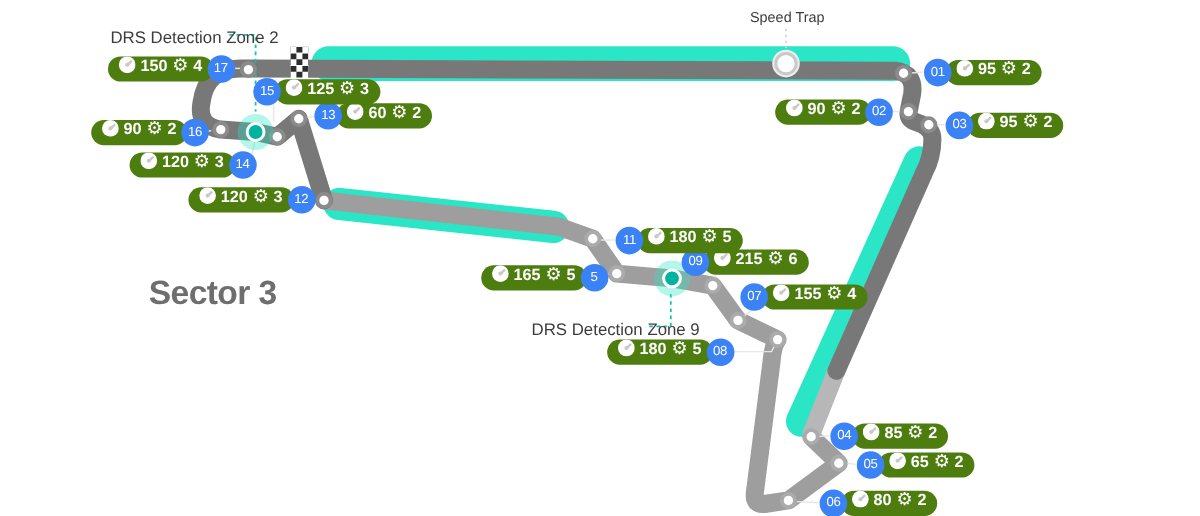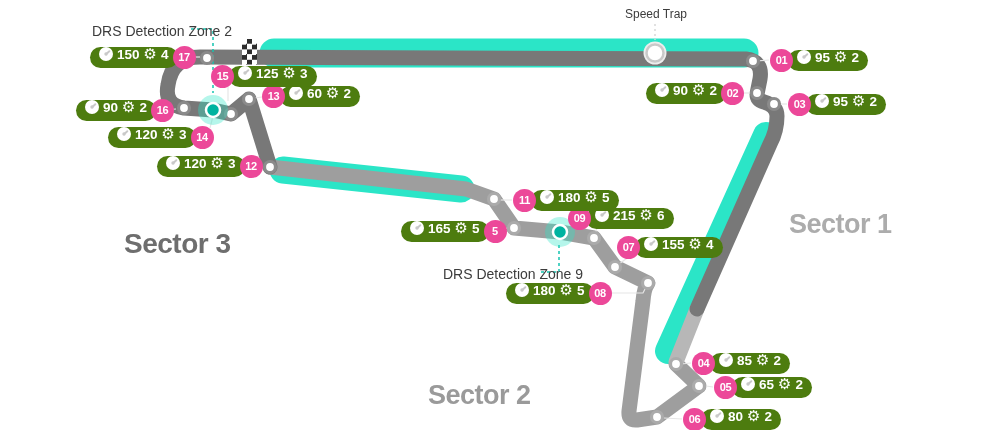--- a/index.html
+++ b/index.html
@@ -6,22 +6,22 @@
   #stage{position:relative;width:1000px;height:430px;background:#ffffff;overflow:hidden;
          font-family:"Liberation Sans",sans-serif;}
   #track-svg{position:absolute;left:0;top:0;z-index:1;}
   
   .flag{position:absolute;left:242px;top:39px;width:15px;height:26px;z-index:2;
         background:repeating-conic-gradient(#2d2d2d 0% 25%, #ffffff 25% 50%);
         background-size:10px 10.4px;}
   
   .corner{position:absolute;display:flex;align-items:center;height:24px;z-index:5;}
   .corner.br{flex-direction:row-reverse;}
-  .badge{width:23px;height:23px;border-radius:50%;background:#ec4899;color:#fff;
-         font-size:11px;font-weight:bold;display:flex;align-items:center;justify-content:center;
+  .badge{width:23px;height:23px;border-radius:50%;background:#3b82f6;color:#fff;
+         font-size:11px;font-weight:normal;display:flex;align-items:center;justify-content:center;
          z-index:2;letter-spacing:-0.3px;flex:0 0 23px;}
   .corner:not(.br) .badge{margin-right:-5px;text-align:right;}
   .corner.br .badge{margin-left:-5px;}
   .pill{display:flex;align-items:flex-start;height:21px;background:#4d7c0f;border-radius:11px;
         padding:0 9px;gap:4px;color:#fff;font-weight:bold;font-size:13.5px;white-space:nowrap;}
   .ic-speed{width:14px;height:14px;display:block;}
   .ic-speed svg{display:block;width:14px;height:14px;}
   .ic-gear{font-family:"DejaVu Sans",sans-serif;font-size:15px;color:#fff;line-height:1;font-weight:normal;}
   
   .lbl{position:absolute;font-weight:normal;color:#3C3C3C;z-index:6;white-space:nowrap;}
@@ -116,22 +116,20 @@
       <circle cx="560" cy="232" r="7" fill="#00B3A0" stroke="#ffffff" stroke-width="2.5"></circle>
     </g>
   </svg>
 
   <div class="flag"></div>
 
   <div class="lbl small" style="left:92px;top:23px">DRS Detection Zone 2</div>
   <div class="lbl small" style="left:443px;top:266px">DRS Detection Zone 9</div>
   <div class="lbl med" style="left:625px;top:7px">Speed Trap</div>
 
-  <div class="sector sector-1">Sector 1</div>
-  <div class="sector sector-2">Sector 2</div>
   <div class="sector sector-3">Sector 3</div>
 
   <div class="corner" style="left:770px;top:48px">
     <span class="badge">01</span>
     <span class="pill">
       <span class="ic-speed">
           <svg viewBox="0 0 14 14">
             <circle cx="7" cy="7" r="7" fill="#fff"></circle>
             <path d="M7 7.2 L10.3 4.2" stroke="#C9C9C9" stroke-width="2" stroke-linecap="round" fill="none"></path>
             <circle cx="7" cy="7" r="1.7" fill="#C9C9C9"></circle>

